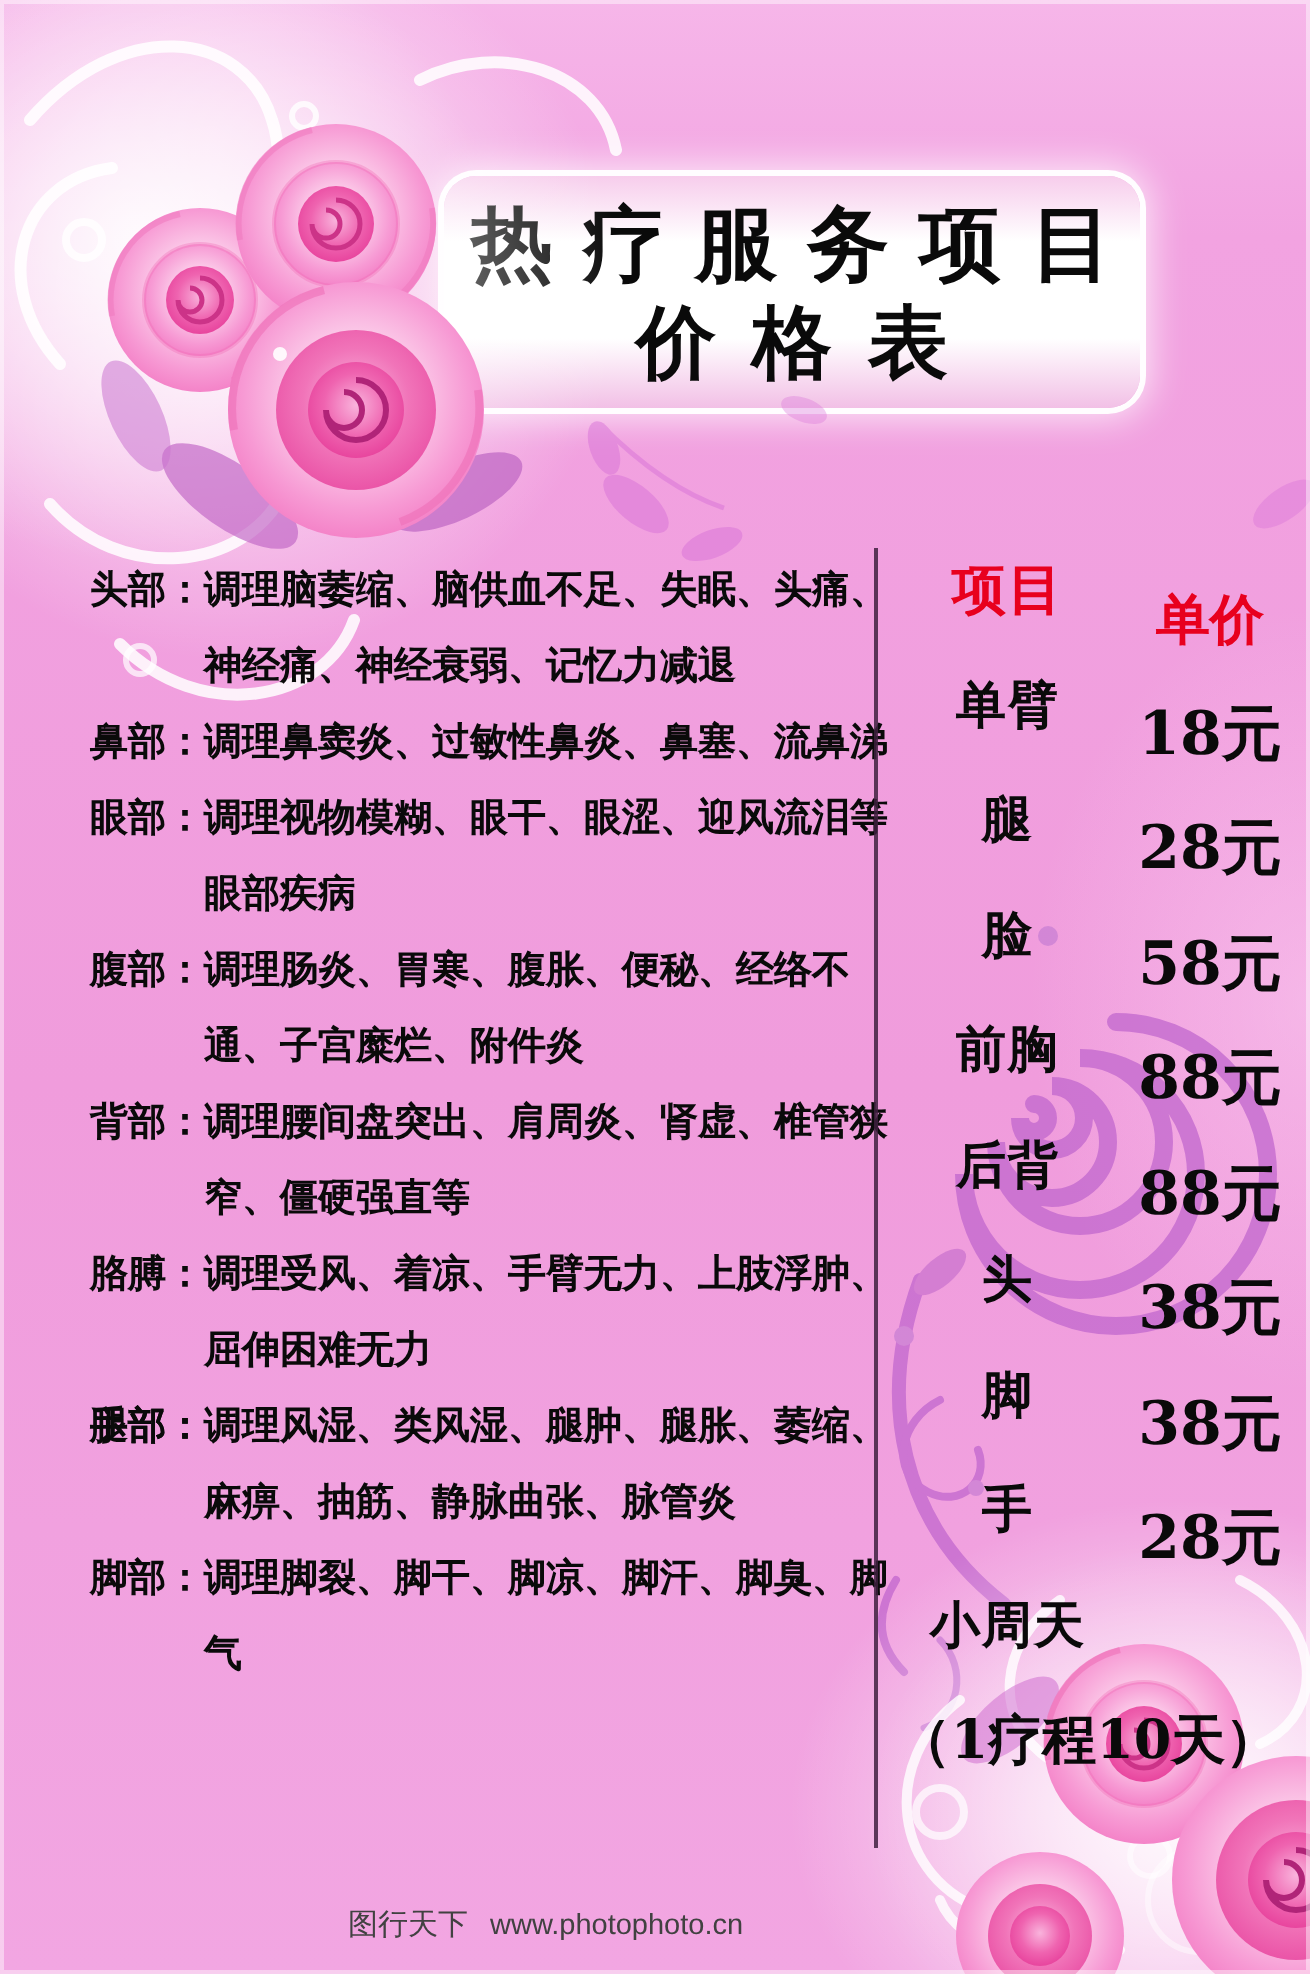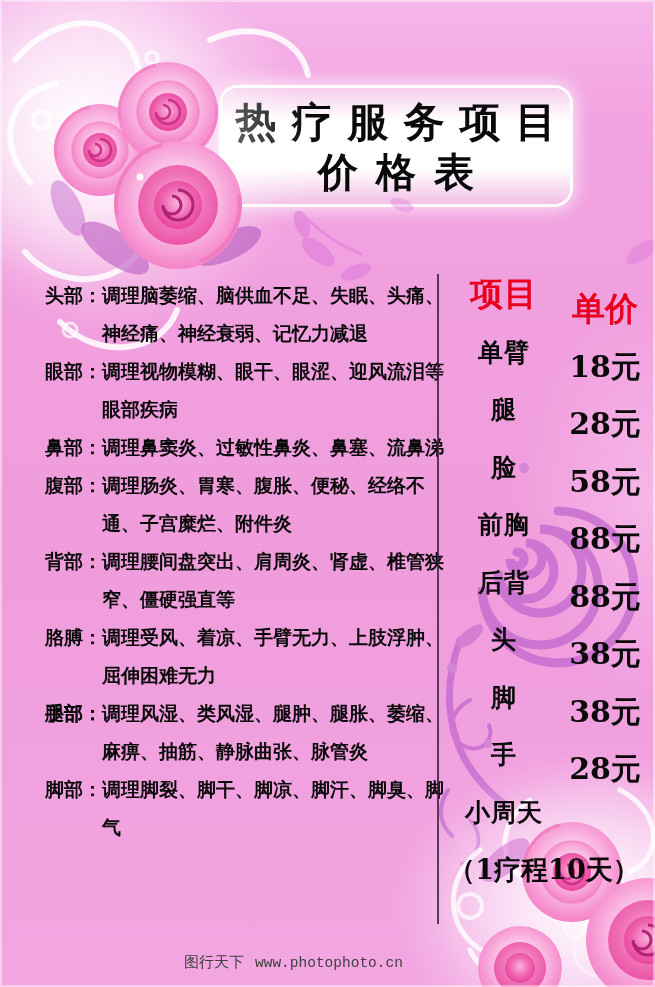--- a/index.html
+++ b/index.html
@@ -34,27 +34,27 @@
   .svc .lbl{position:absolute;left:0;top:0;}
   
   .divider{position:absolute;left:437px;top:274px;width:2px;height:650px;
     background:rgba(64,33,64,0.85);z-index:4;}
   
   .price-col{position:absolute;left:448px;top:266px;width:202px;z-index:4;
     font-family:"DejaVu Serif",serif;font-weight:bold;}
   .prow{display:flex;align-items:center;height:57.5px;}
   .pname{width:112px;text-align:center;font-size:25px;letter-spacing:1px;white-space:nowrap;}
   .pval{width:90px;text-align:center;font-size:30px;white-space:nowrap;margin-top:30px;}
-  .prow.head .pname,.prow.head .pval{color:#e8001e;font-size:33px;}
+  .prow.head .pname,.prow.head .pval{color:#e8001e;font-size:27px;}
   .pfoot{height:57px;width:214px;margin-left:-11px;display:flex;align-items:center;
     justify-content:center;font-size:27px;white-space:nowrap;}
   
-  .watermark{position:absolute;left:184px;top:953px;z-index:5;font-size:15px;color:#414141;
+  .watermark{position:absolute;left:174px;top:953px;z-index:5;font-size:15px;color:#414141;
     display:flex;gap:11px;align-items:baseline;white-space:nowrap;}
-  .watermark .url,.watermark .serial{font-family:Liberation Mono, monospace;font-size:14.5px;}
+  .watermark .url,.watermark .serial{font-family:Liberation Sans, sans-serif;font-size:14.5px;}
 </style>
 </head>
 <body>
 
 <div class="poster">
 
   <svg class="deco" width="655" height="987" viewBox="0 0 655 987">
     <defs>
       <radialGradient id="gPetal" cx="50%" cy="45%" r="55%">
         <stop offset="0%" stop-color="#ffeef9"></stop>
@@ -177,26 +177,26 @@
     <div class="t1">热疗服务项目</div>
     <div class="t2">价格表</div>
   </div>
 
   <div class="svc-list">
     <div class="svc">
       <span class="lbl">头部：</span>
       <span>调理脑萎缩、脑供血不足、失眠、头痛、神经痛、神经衰弱、记忆力减退</span>
     </div>
     <div class="svc">
+      <span class="lbl">鼻部：</span>
+      <span>调理鼻窦炎、过敏性鼻炎、鼻塞、流鼻涕</span>
+    </div>
+    <div class="svc">
       <span class="lbl">眼部：</span>
       <span>调理视物模糊、眼干、眼涩、迎风流泪等眼部疾病</span>
-    </div>
-    <div class="svc">
-      <span class="lbl">鼻部：</span>
-      <span>调理鼻窦炎、过敏性鼻炎、鼻塞、流鼻涕</span>
     </div>
     <div class="svc">
       <span class="lbl">腹部：</span>
       <span>调理肠炎、胃寒、腹胀、便秘、经络不通、子宫糜烂、附件炎</span>
     </div>
     <div class="svc">
       <span class="lbl">背部：</span>
       <span>调理腰间盘突出、肩周炎、肾虚、椎管狭窄、僵硬强直等</span>
     </div>
     <div class="svc">

